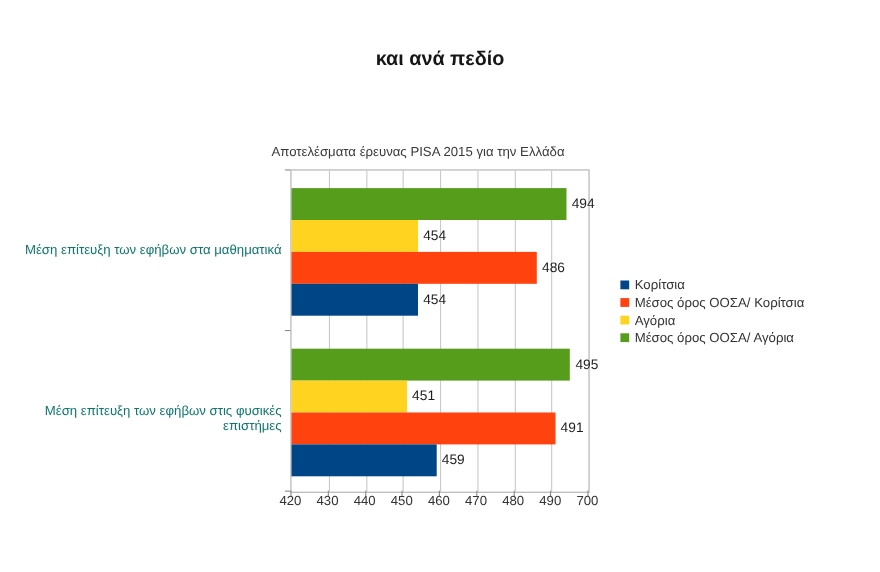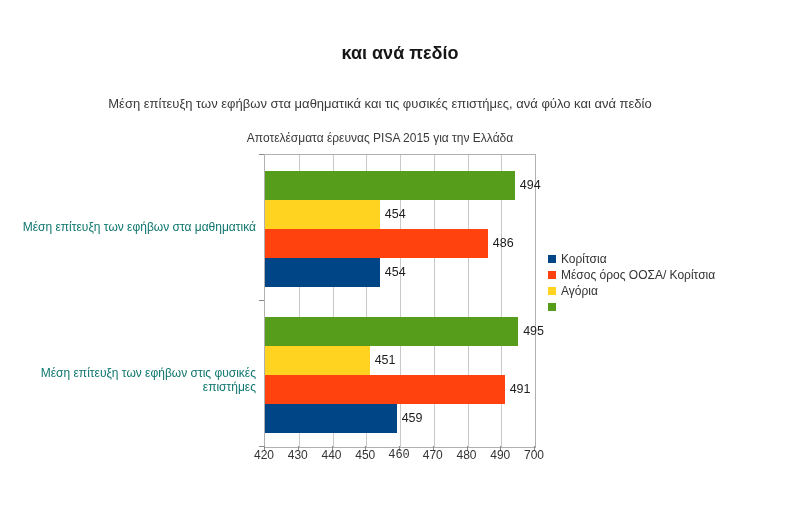--- a/index.html
+++ b/index.html
@@ -118,21 +118,21 @@
   .x-tick-label {
     position: absolute;
     top: 448px;
     width: 34px;
     text-align: center;
     font-size: 12px;
     color: #333333;
   }
   .legend {
     position: absolute;
-    left: 548px;
+    left: 564px;
     top: 251px;
   }
   .legend-item {
     display: flex;
     align-items: center;
     height: 16px;
   }
   .legend-swatch {
     width: 8px;
     height: 8px;
@@ -145,21 +145,20 @@
     white-space: nowrap;
   }
 </style>
 </head>
 <body>
 
 <div class="page">
 
   <h1 class="doc-title"><br><span>και ανά πεδίο</span></h1>
 
-  <div class="chart-title">Μέση επίτευξη των εφήβων στα μαθηματικά και τις φυσικές επιστήμες, ανά φύλο και ανά πεδίο</div>
 
   <div class="chart-subtitle">Αποτελέσματα έρευνας PISA 2015 για την Ελλάδα</div>
 
   <div class="plot" id="plot">
       <div class="gridline" style="left: 33.75px;"></div>
       <div class="gridline" style="left: 67.5px;"></div>
       <div class="gridline" style="left: 101.25px;"></div>
       <div class="gridline" style="left: 135px;"></div>
       <div class="gridline" style="left: 168.75px;"></div>
       <div class="gridline" style="left: 202.5px;"></div>
@@ -210,21 +209,21 @@
       <div class="y-tick" style="top: 446px;"></div>
       <div class="x-tick" style="left: 264px;"></div>
       <div class="x-tick-label" style="left: 247px;">420</div>
       <div class="x-tick" style="left: 297.75px;"></div>
       <div class="x-tick-label" style="left: 280.75px;">430</div>
       <div class="x-tick" style="left: 331.5px;"></div>
       <div class="x-tick-label" style="left: 314.5px;">440</div>
       <div class="x-tick" style="left: 365.25px;"></div>
       <div class="x-tick-label" style="left: 348.25px;">450</div>
       <div class="x-tick" style="left: 399px;"></div>
-      <div class="x-tick-label" style="left: 382px; font-family: Liberation Mono, monospace;">460</div>
+      <div class="x-tick-label" style="left: 382px;">460</div>
       <div class="x-tick" style="left: 432.75px;"></div>
       <div class="x-tick-label" style="left: 415.75px;">470</div>
       <div class="x-tick" style="left: 466.5px;"></div>
       <div class="x-tick-label" style="left: 449.5px;">480</div>
       <div class="x-tick" style="left: 500.25px;"></div>
       <div class="x-tick-label" style="left: 483.25px;">490</div>
       <div class="x-tick" style="left: 534px;"></div>
       <div class="x-tick-label" style="left: 517px;">700</div>
     </div>
 
@@ -236,16 +235,17 @@
       <div class="legend-item">
         <span class="legend-swatch" style="background: rgb(255, 66, 14);"></span>
         <span class="legend-label">Μέσος όρος ΟΟΣΑ/ Κορίτσια</span>
       </div>
       <div class="legend-item">
         <span class="legend-swatch" style="background: rgb(255, 211, 32);"></span>
         <span class="legend-label">Αγόρια</span>
       </div>
       <div class="legend-item">
         <span class="legend-swatch" style="background: rgb(87, 157, 28);"></span>
+        <span class="legend-label">Μέσος όρος ΟΟΣΑ/ Αγόρια</span>
       </div>
     </div>
 
 </div>
 
 </body></html>

